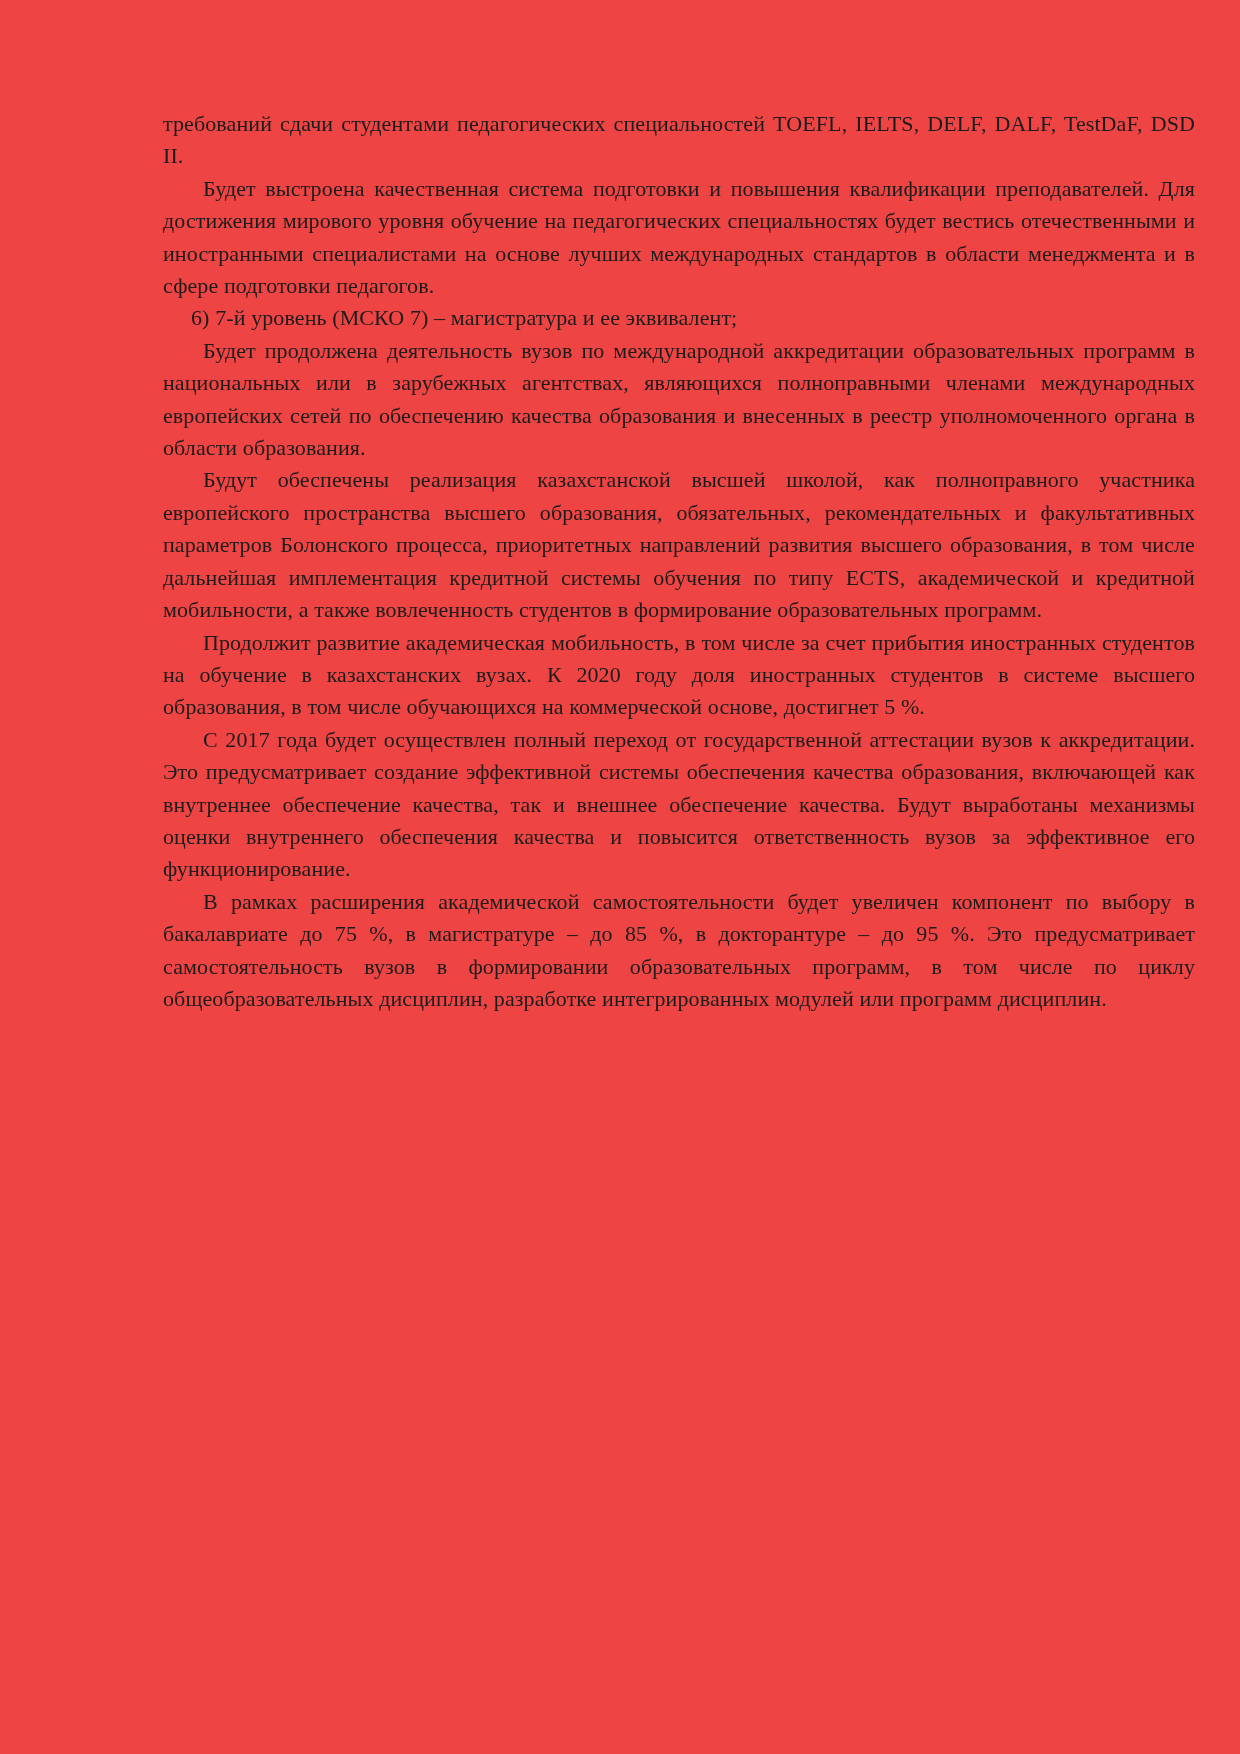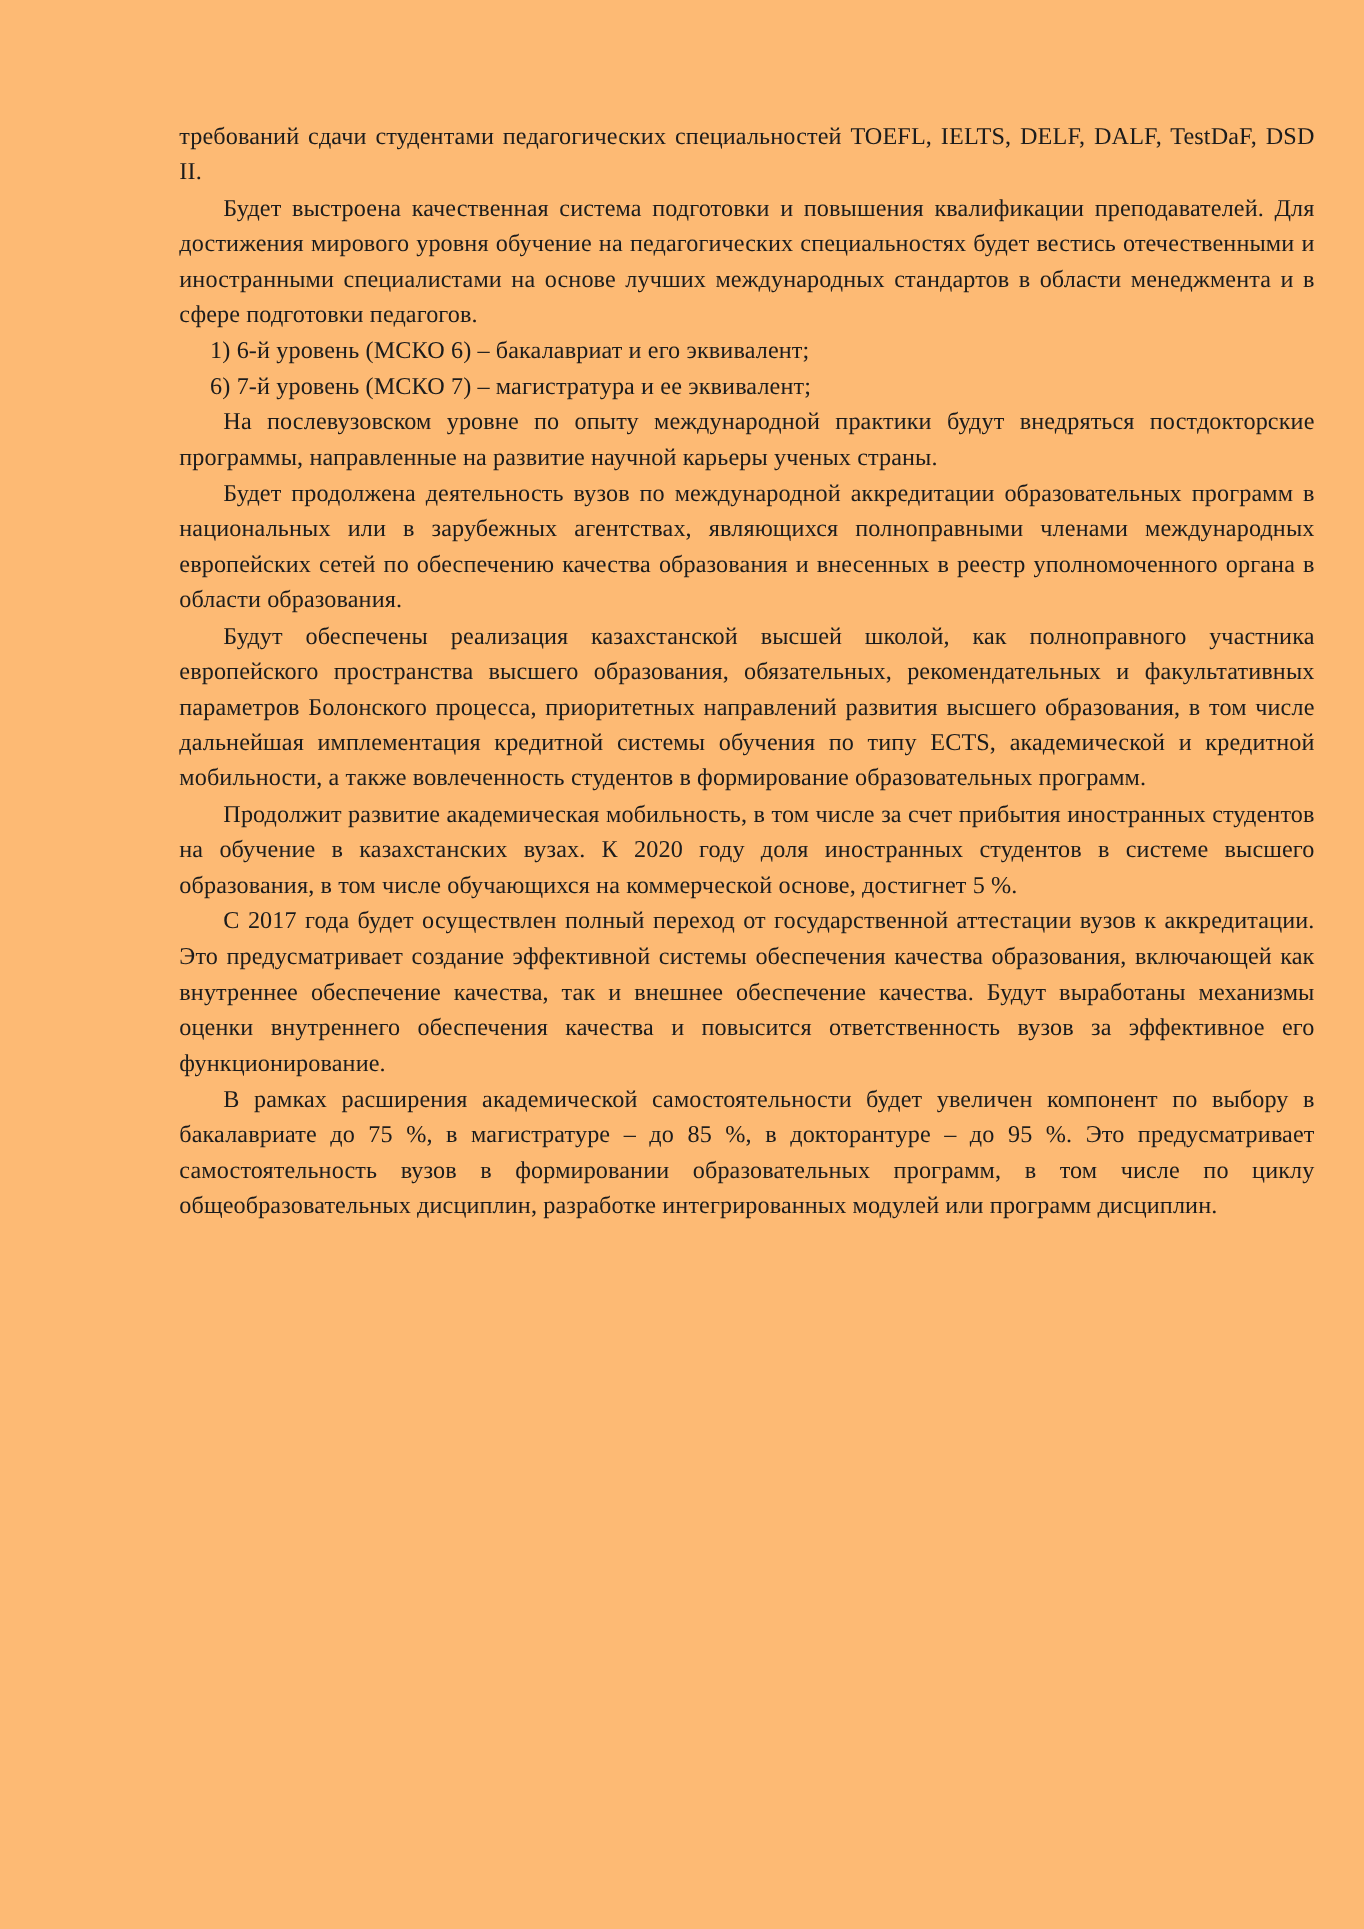--- a/index.html
+++ b/index.html
@@ -4,21 +4,21 @@
 <style>
   html, body {
     margin: 0;
     padding: 0;
     background: #ffffff;
   }
   .page {
     position: relative;
     width: 1240px;
     height: 1754px;
-    background: #fdba74;
+    background: #ef4444;
     overflow: hidden;
     font-family: "Liberation Serif", "DejaVu Serif", serif;
     color: #1c1c1c;
   }
   .text-block {
     position: absolute;
     left: 163px;
     top: 108px;
     width: 1032px;
     font-size: 22px;
@@ -40,22 +40,20 @@
     text-indent: 28px;
   }
 </style>
 </head>
 <body>
 
 <div class="page">
   <div class="text-block">
     <p class="para para--flush">требований сдачи студентами педагогических специальностей TOEFL, IELTS, DELF, DALF, TestDaF, DSD II.</p>
     <p class="para">Будет выстроена качественная система подготовки и повышения квалификации преподавателей. Для достижения мирового уровня обучение на педагогических специальностях будет вестись отечественными и иностранными специалистами на основе лучших международных стандартов в области менеджмента и в сфере подготовки педагогов.</p>
-    <p class="para para--list">1) 6-й уровень (МСКО 6) – бакалавриат и его эквивалент;</p>
     <p class="para para--list">6) 7-й уровень (МСКО 7) – магистратура и ее эквивалент;</p>
-    <p class="para">На послевузовском уровне по опыту международной практики будут внедряться постдокторские программы, направленные на развитие научной карьеры ученых страны.</p>
     <p class="para">Будет продолжена деятельность вузов по международной аккредитации образовательных программ в национальных или в зарубежных агентствах, являющихся полноправными членами международных европейских сетей по обеспечению качества образования и внесенных в реестр уполномоченного органа в области образования.</p>
     <p class="para">Будут обеспечены реализация казахстанской высшей школой, как полноправного участника европейского пространства высшего образования, обязательных, рекомендательных и факультативных параметров Болонского процесса, приоритетных направлений развития высшего образования, в том числе дальнейшая имплементация кредитной системы обучения по типу ECTS, академической и кредитной мобильности, а также вовлеченность студентов в формирование образовательных программ.</p>
     <p class="para">Продолжит развитие академическая мобильность, в том числе за счет прибытия иностранных студентов на обучение в казахстанских вузах. К 2020 году доля иностранных студентов в системе высшего образования, в том числе обучающихся на коммерческой основе, достигнет 5 %.</p>
     <p class="para">С 2017 года будет осуществлен полный переход от государственной аттестации вузов к аккредитации. Это предусматривает создание эффективной системы обеспечения качества образования, включающей как внутреннее обеспечение качества, так и внешнее обеспечение качества. Будут выработаны механизмы оценки внутреннего обеспечения качества и повысится ответственность вузов за эффективное его функционирование.</p>
     <p class="para">В рамках расширения академической самостоятельности будет увеличен компонент по выбору в бакалавриате до 75 %, в магистратуре – до 85 %, в докторантуре – до 95 %. Это предусматривает самостоятельность вузов в формировании образовательных программ, в том числе по циклу общеобразовательных дисциплин, разработке интегрированных модулей или программ дисциплин.</p>
   </div>
 </div>
 
 </body></html>

